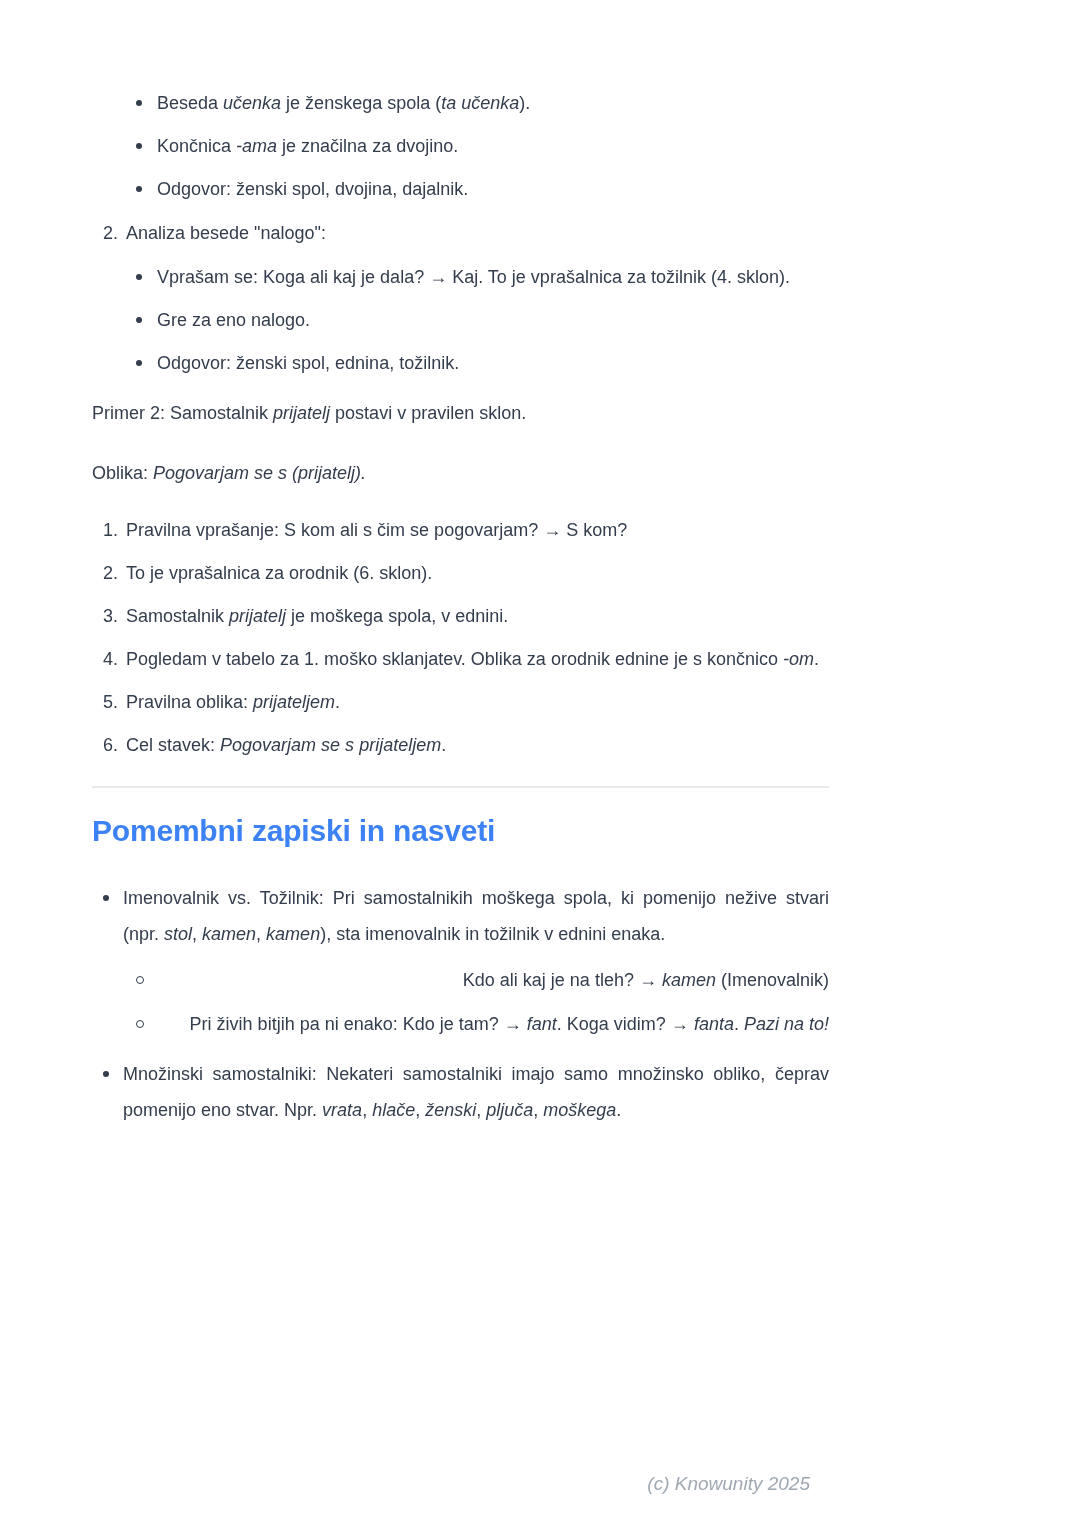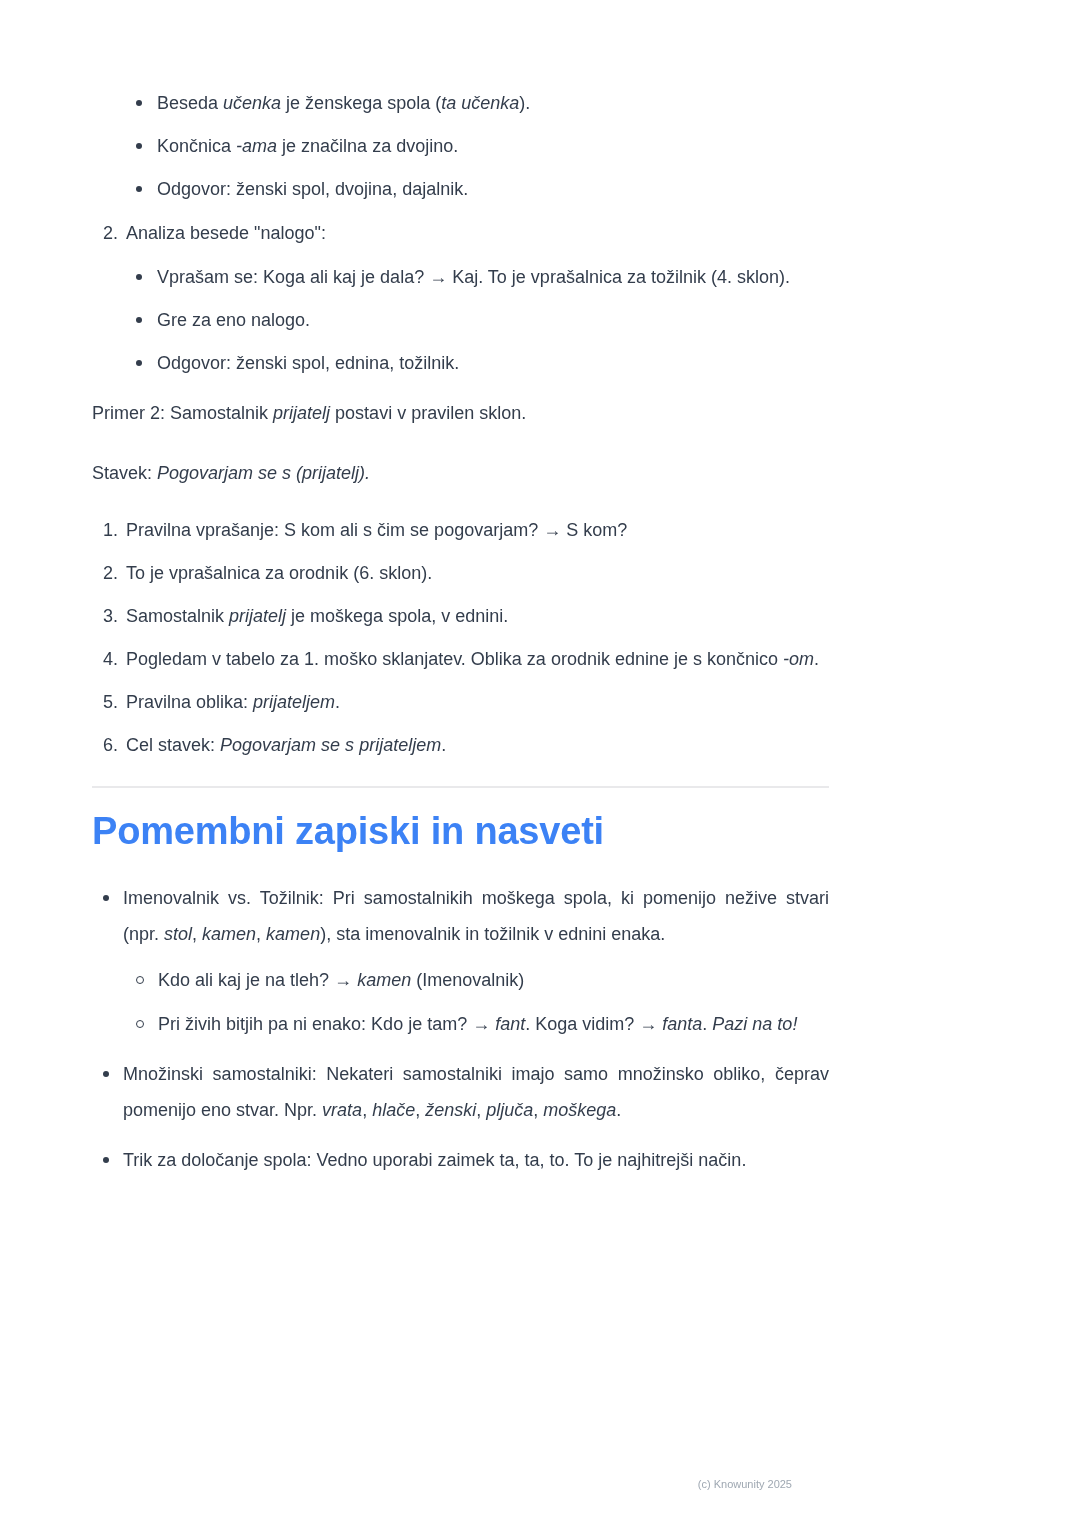--- a/index.html
+++ b/index.html
@@ -63,21 +63,21 @@
   .para-stavek{margin-top:28px;margin-bottom:25px;}
 
   .divider{
     border:none;
     border-top:2px solid var(--divider);
     margin-top:25px;
   }
 
   h2.notes-heading{
     margin-top:24px;
-    font-size:38px;
+    font-size:30px;
     line-height:38px;
     font-weight:bold;
     color:var(--heading_accent);
     letter-spacing:-0.2px;
   }
 
   
   ul.ul-notes{list-style:none;margin-top:30px;}
   ul.ul-notes>li{
     position:relative;
@@ -93,44 +93,46 @@
   }
   ul.ul-notes>li>.txt{display:block;text-align:justify;}
 
   
   ul.ul-subs{list-style:none;margin-top:10px;}
   ul.ul-subs>li{
     position:relative;
     padding-left:35px;
     line-height:36px;
     margin-bottom:8px;
+    text-align:right;
   }
   ul.ul-subs>li::before{
     content:"";
     position:absolute;left:13px;top:14px;
     width:6px;height:6px;border-radius:50%;
     background:transparent;
     border:1.5px solid currentColor;
   }
 
   .side-bar{
     position:absolute;
     left:976px;top:47px;
     width:57px;height:1431px;
     background:var(--sidebar_fill);
     border-left:4px solid var(--sidebar_border);
     z-index:1;
   }
   .footer{
     position:absolute;
-    top:1438px;right:88px;
-    font-size:11px;
+    top:1438px;right:70px;
+    font-size:19px;
     line-height:18px;
     color:var(--footer_muted);
     z-index:2;
+    font-style:italic;
   }
 </style>
 </head>
 <body>
 
 <div class="page">
   <div class="content">
 
     <ul class="ul-a">
       <li><span class="txt"><span>Beseda </span><span class="i">učenka</span><span> je ženskega spola (</span><span class="i">ta učenka</span><span>).</span></span></li>
@@ -144,21 +146,21 @@
     </div>
 
     <ul class="ul-a mt-12">
       <li><span class="txt"><span>Vprašam se: Koga ali kaj je dala? → </span><span class="b">Kaj</span><span>. To je vprašalnica za </span><span class="b">tožilnik</span><span> (4. sklon).</span></span></li>
       <li><span class="txt"><span>Gre za eno nalogo.</span></span></li>
       <li><span class="txt"><span class="b">Odgovor:</span><span> ženski spol, ednina, tožilnik.</span></span></li>
     </ul>
 
     <p class="para para-primer"><span class="b">Primer 2: Samostalnik </span><span class="b i">prijatelj</span><span class="b"> postavi v pravilen sklon.</span></p>
 
-    <p class="para para-stavek"><span>Stavek: </span><span class="i">Pogovarjam se s (prijatelj).</span></p>
+    <p class="para para-stavek"><span>Oblika: </span><span class="i">Pogovarjam se s (prijatelj).</span></p>
 
     <div>
       <div class="num-item">
         <span class="num">1.</span>
         <span class="txt"><span class="b">Pravilna vprašanje:</span><span> S kom ali s čim se pogovarjam? → </span><span class="b">S kom?</span></span>
       </div>
       <div class="num-item">
         <span class="num">2.</span>
         <span class="txt"><span>To je vprašalnica za </span><span class="b">orodnik</span><span> (6. sklon).</span></span>
       </div>
@@ -188,23 +190,20 @@
       <li>
         <span class="txt"><span class="b">Imenovalnik vs. Tožilnik:</span><span> Pri samostalnikih moškega spola, ki pomenijo </span><span class="b">nežive stvari</span><span> (npr. </span><span class="i">stol</span><span>, </span><span class="i">kamen</span><span>, </span><span class="i">kamen</span><span>), sta imenovalnik in tožilnik v ednini enaka.</span></span>
         <ul class="ul-subs">
           <li><span class="txt"><span>Kdo ali kaj je na tleh? → </span><span class="i">kamen</span><span> (Imenovalnik)</span></span></li>
           <li><span class="txt"><span>Pri živih bitjih pa ni enako: Kdo je tam? → </span><span class="i">fant</span><span>. Koga vidim? → </span><span class="i">fanta</span><span>. </span><span class="i">Pazi na to!</span></span></li>
         </ul>
       </li>
       <li>
         <span class="txt"><span class="b">Množinski samostalniki:</span><span> Nekateri samostalniki imajo samo množinsko obliko, čeprav pomenijo eno stvar. Npr. </span><span class="i">vrata</span><span>, </span><span class="i">hlače</span><span>, </span><span class="i">ženski</span><span>, </span><span class="i">pljuča</span><span>, </span><span class="i">moškega</span><span>.</span></span>
       </li>
-      <li>
-        <span class="txt"><span class="b">Trik za določanje spola:</span><span> Vedno uporabi zaimek </span><span class="b">ta, ta, to</span><span>. To je najhitrejši način.</span></span>
-      </li>
     </ul>
 
   </div>
 
   <div class="side-bar"></div>
 
   <div class="footer">(c) Knowunity 2025</div>
 </div>
 
 </body></html>

